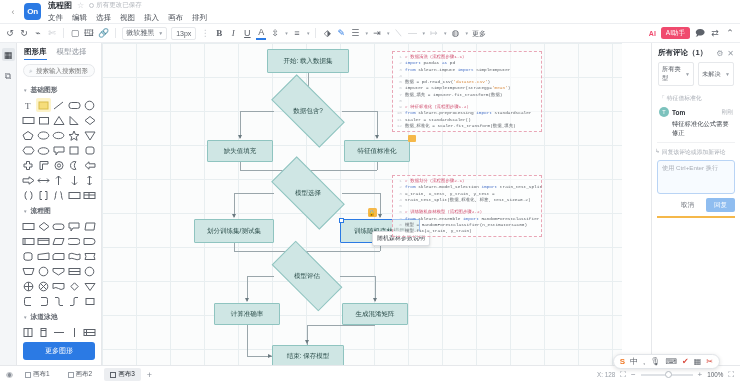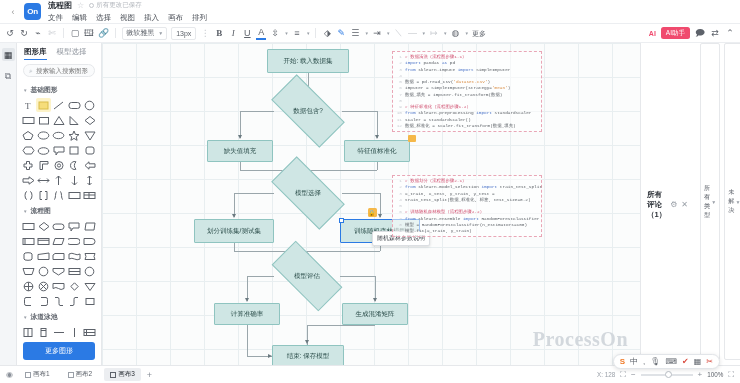--- a/index.html
+++ b/index.html
@@ -194,22 +194,22 @@
     position: absolute; width: 8px; height: 7px; background: #f5b84a;
     border-radius: 1px; cursor: pointer;
   }
   .watermark {
     position: absolute; right: 12px; bottom: 14px; font-size: 20px;
     font-weight: bold; color: #d3d8dd; letter-spacing: 0.5px;
     font-family: "Liberation Serif", serif; user-select: none;
   }
   
   .cmt-panel {
-    width: 100px; background: #fff; border-left: 1px solid #e6e8eb;
-    display: flex; flex-direction: row; flex-shrink: 0;
+    width: 89px; background: #fff; border-left: 1px solid #e6e8eb;
+    display: flex; flex-direction: column; flex-shrink: 0; margin-left: 29px;
   }
   .cmt-head {
     display: flex; align-items: center; padding: 5px 6px 4px; gap: 4px;
   }
   .cmt-title { font-size: 7.5px; color: #2c3138; font-weight: bold; }
   .cmt-head-ico { color: #9aa0a8; font-size: 8px; cursor: pointer; }
   .cmt-filters { display: flex; gap: 4px; padding: 0 6px 5px; }
   .cmt-sel {
     flex: 1; border: 1px solid #e6e8eb; border-radius: 2px;
     font-size: 6.2px; color: #5d626a; padding: 2px 3px;
@@ -919,21 +919,20 @@
         <div class="ln">
           <span class="num">8</span>
           <span class="src">模型 = RandomForestClassifier(n_estimators=100)</span>
         </div>
         <div class="ln">
           <span class="num">9</span>
           <span class="src">模型.fit(X_train, y_train)</span>
         </div>
       </div>
 
-    <div class="watermark">ProcessOn</div>
   </div>
 
   <div class="cmt-panel">
     <div class="cmt-head">
       <span class="cmt-title">所有评论（1）</span>
       <span class="cmt-head-ico" style="margin-left:auto">⚙</span>
       <span class="cmt-head-ico">✕</span>
     </div>
     <div class="cmt-filters">
       <div class="cmt-sel">

